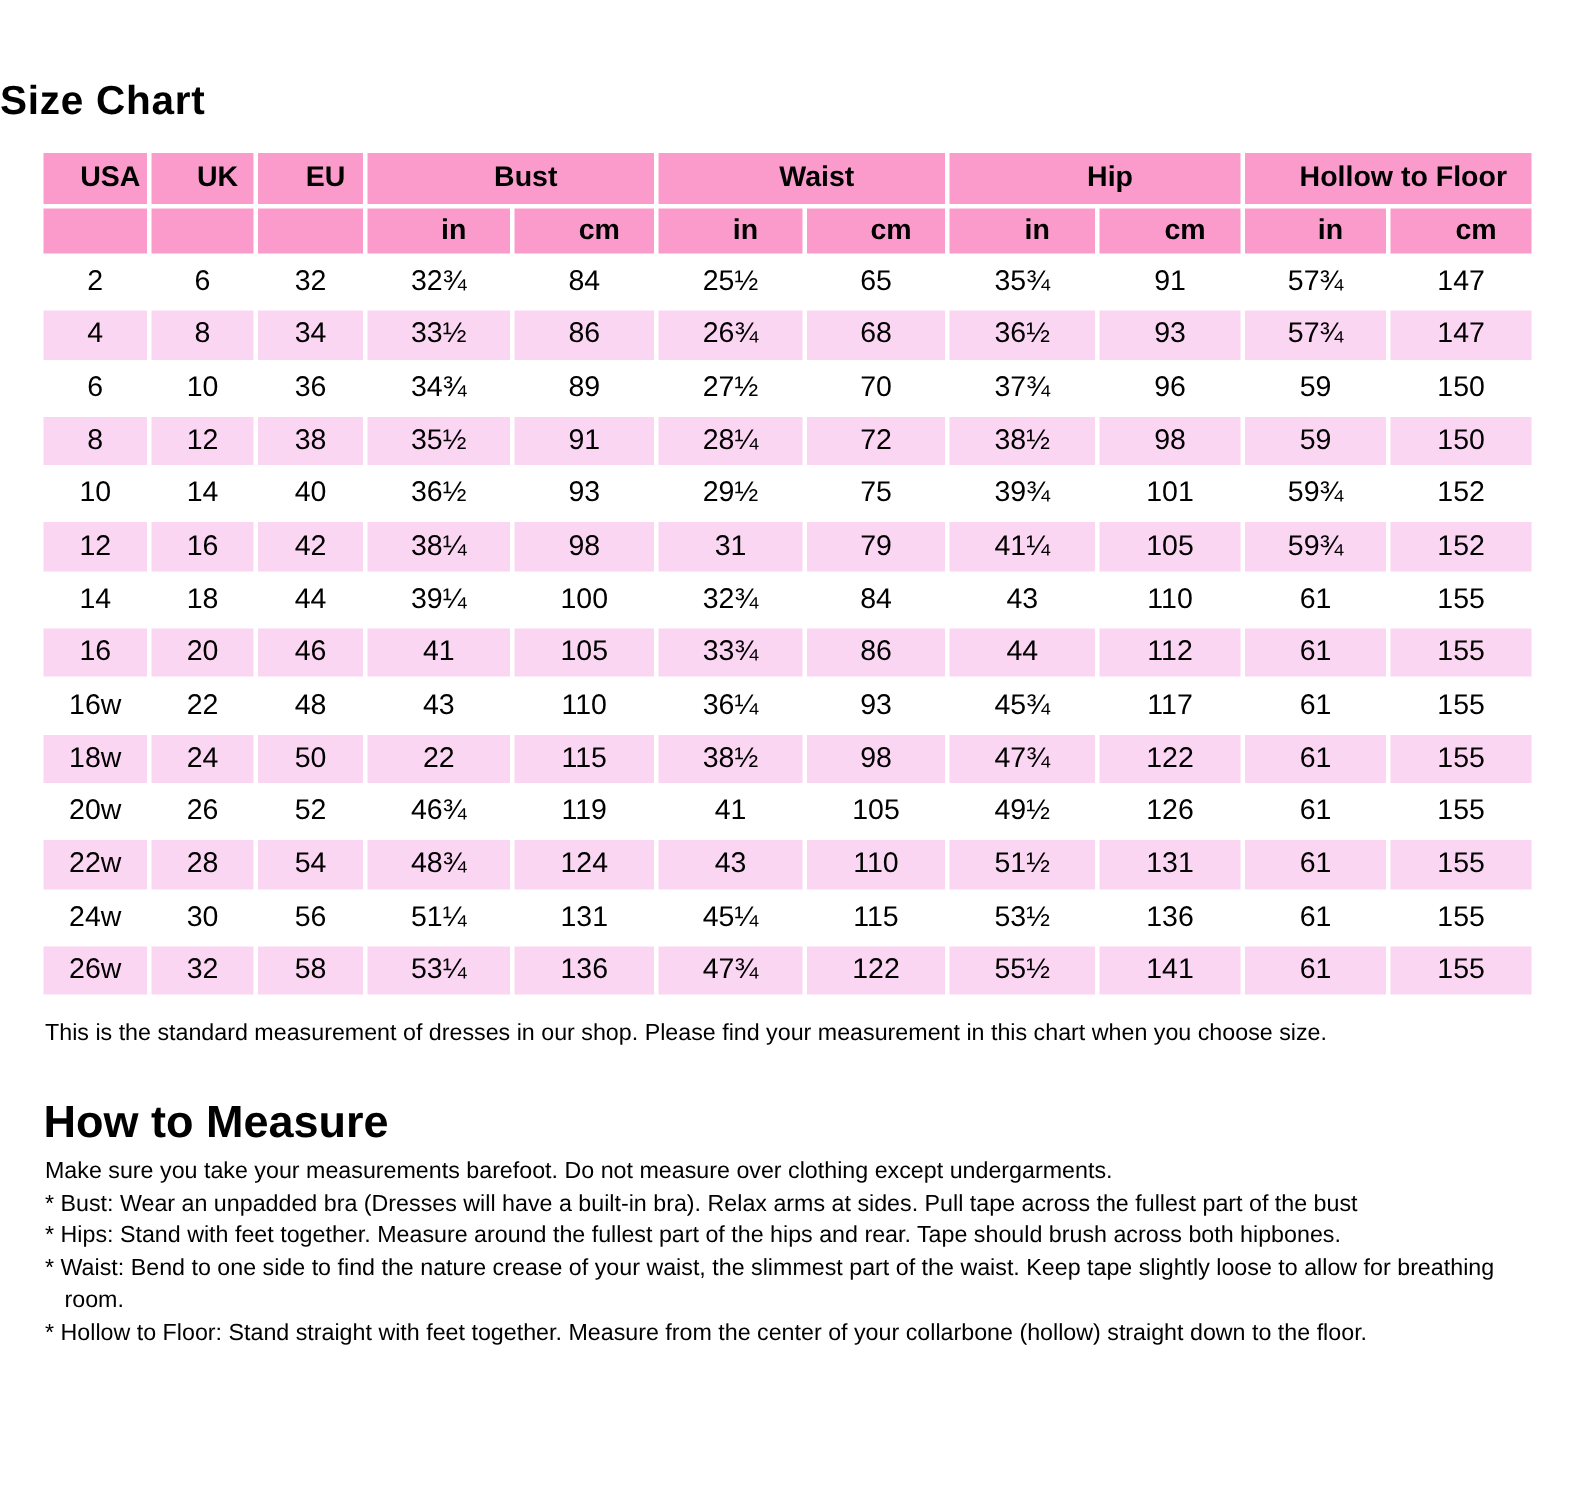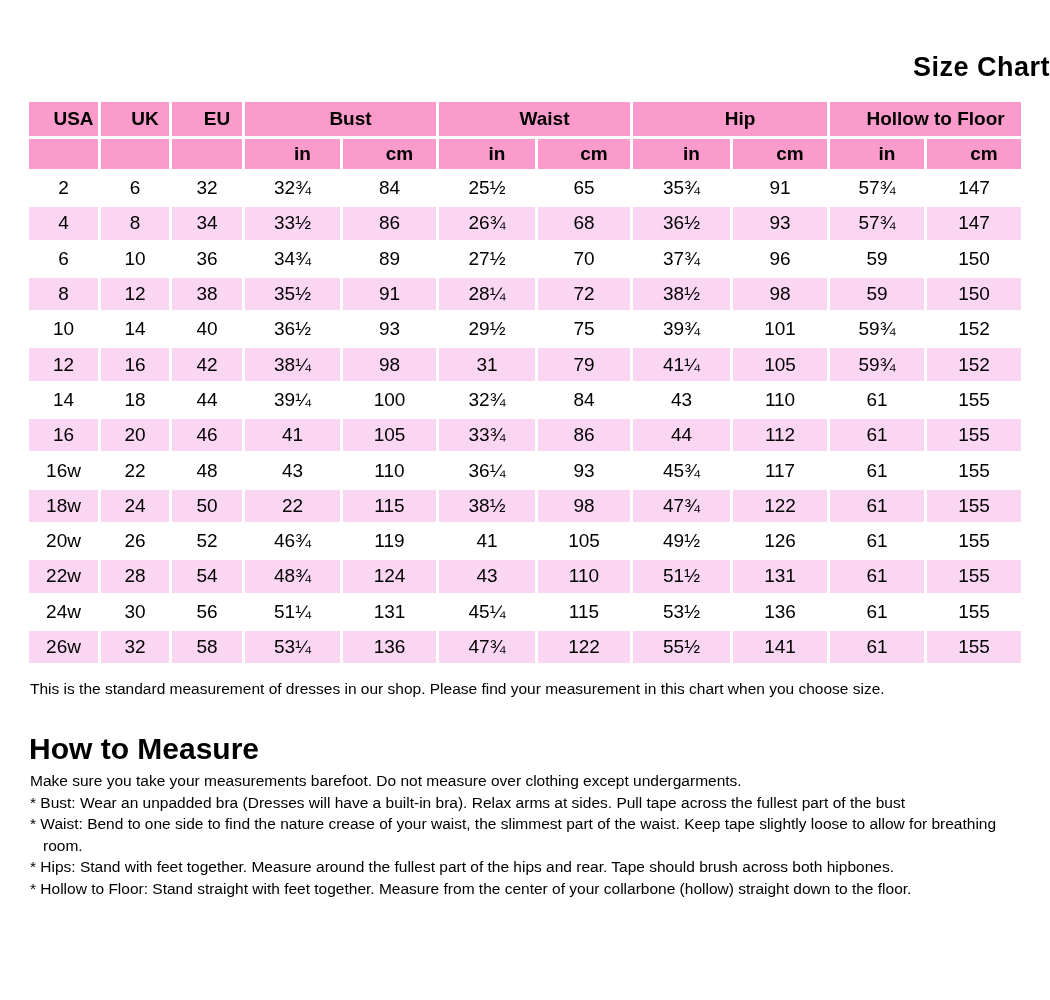--- a/index.html
+++ b/index.html
@@ -5,21 +5,21 @@
   * { margin: 0; padding: 0; box-sizing: border-box; }
   html, body {
     width: 1050px;
     background: #ffffff;
     color: #000000;
     font-family: "Liberation Sans", sans-serif;
   }
   body { height: 1000px; overflow: hidden; }
 
   .page-title {
-    text-align: right;
+    text-align: left;
     font-size: 27px;
     font-weight: bold;
     margin-top: 52px;
     letter-spacing: 0.5px;
   }
 
   table.size-chart {
     margin: 16px 0 0 26px;
     border-collapse: separate;
     border-spacing: 3px;
@@ -302,16 +302,16 @@
 
 <div class="notes">
   <div>This is the standard measurement of dresses in our shop. Please find your measurement in this chart when you choose size.</div>
 </div>
 
 <h2 class="how-heading">How to Measure</h2>
 
 <div class="measure">
   <div class="measure-intro">Make sure you take your measurements barefoot. Do not measure over clothing except undergarments.</div>
   <div class="measure-item">* Bust: Wear an unpadded bra (Dresses will have a built-in bra). Relax arms at sides. Pull tape across the fullest part of the bust</div>
+  <div class="measure-item">* Hips: Stand with feet together. Measure around the fullest part of the hips and rear. Tape should brush across both hipbones.</div>
   <div class="measure-item">* Waist: Bend to one side to find the nature crease of your waist, the slimmest part of the waist. Keep tape slightly loose to allow for breathing room.</div>
-  <div class="measure-item">* Hips: Stand with feet together. Measure around the fullest part of the hips and rear. Tape should brush across both hipbones.</div>
   <div class="measure-item">* Hollow to Floor: Stand straight with feet together. Measure from the center of your collarbone (hollow) straight down to the floor.</div>
 </div>
 
 </body></html>

